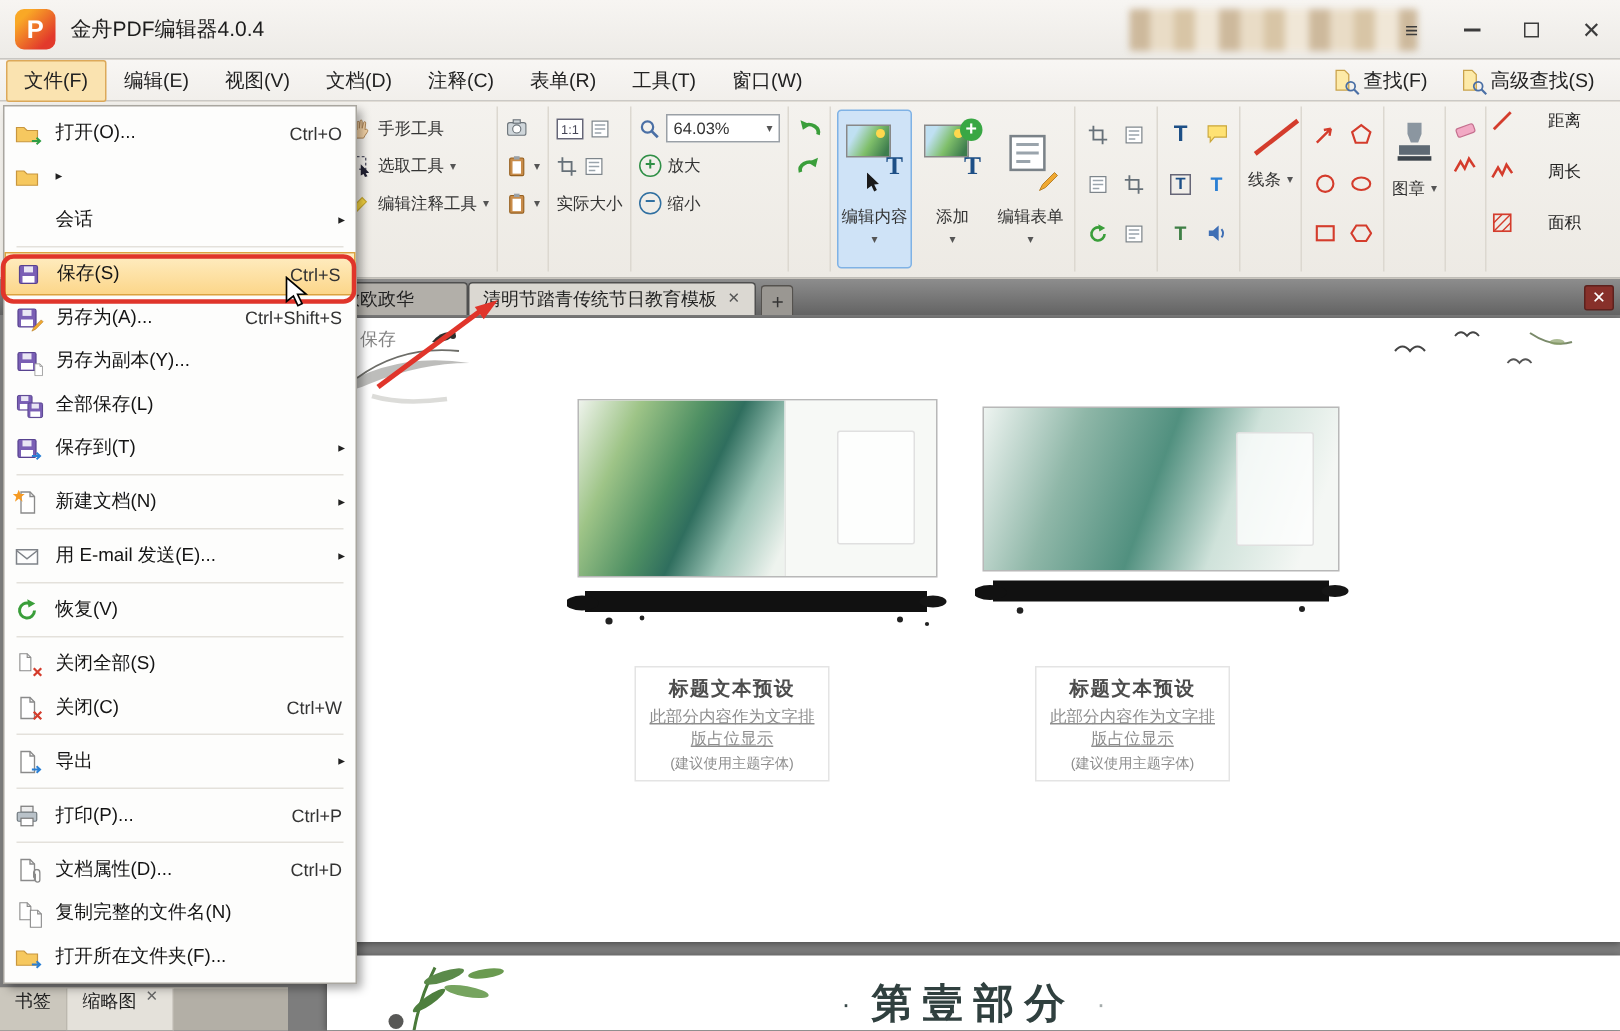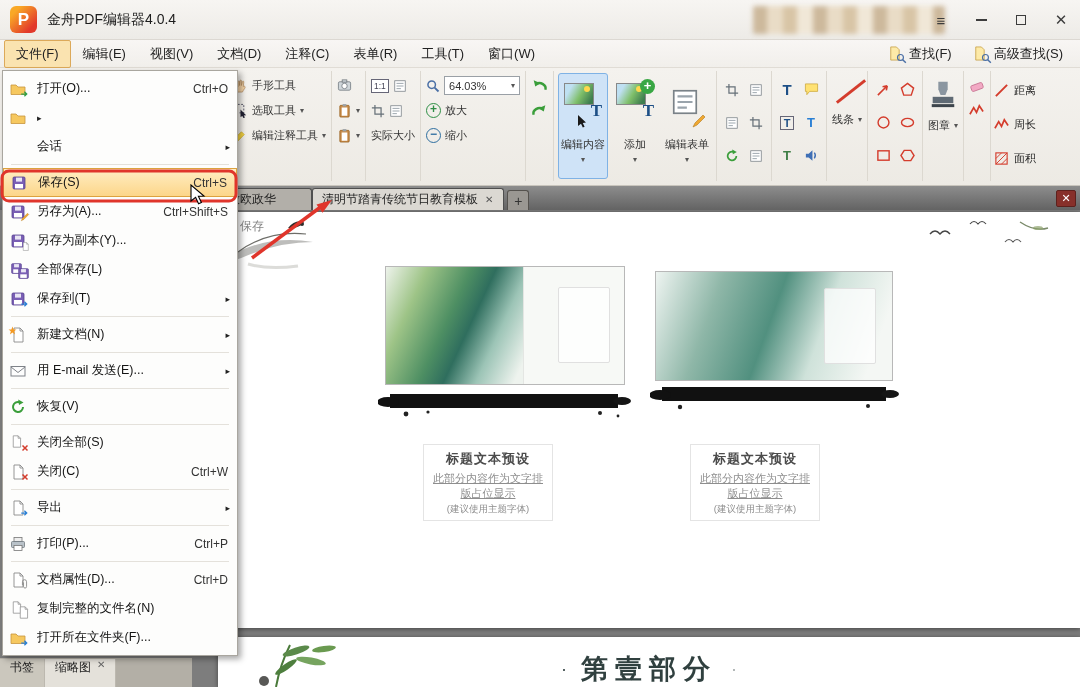--- a/index.html
+++ b/index.html
@@ -63,21 +63,21 @@
   .bigT { position:absolute; right:1px; top:22px; font-weight:bold; font-size:17px; color:#1d4f86;
     font-family:"Liberation Serif","DejaVu Serif",serif; }
   .plus-badge { position:absolute; right:0; top:0; width:15px; height:15px; border-radius:50%;
     background:#39a744; color:#fff; font-size:13px; line-height:14px; text-align:center; font-weight:bold; }
   .cursor-badge { position:absolute; left:14px; top:36px; }
   .lbl { display:flex; align-items:center; gap:3px;flex-direction:column; }
   .grid2 { display:grid; grid-template-columns:24px 24px; grid-auto-rows:33px; align-items:center; justify-items:center; }
   .redline { width:26px; height:26px; position:relative; margin:6px auto 2px; }
   .redline:before { content:""; position:absolute; left:-1px; top:11px; width:36px; height:3px;
     background:#d43c2c; transform:rotate(-38deg); }
-  .measrow { display:flex; align-items:center; gap:5px; height:34px; font-size:11px; }
+  .measrow { display:flex; align-items:flex-start; gap:23px; height:34px; font-size:11px; }
 
   
   .tabbar { position:absolute; top:186px; left:0; right:0; height:24px;
     background:linear-gradient(#8d8d8d,#636363); display:flex; align-items:flex-end;
     padding-left:206px; z-index:4; }
   .dtab { height:22px; display:flex; align-items:center; gap:6px; padding:0 9px; font-size:12px;
     border:1px solid #4f4f4f; border-bottom:none; border-radius:3px 3px 0 0; color:#222; }
   .dtab.inactive { background:#b2afa9; width:106px; overflow:hidden; }
   .dtab.active { background:#dbd8d2; }
   .tab-x { color:#555; font-size:10px; padding:0 1px; }

